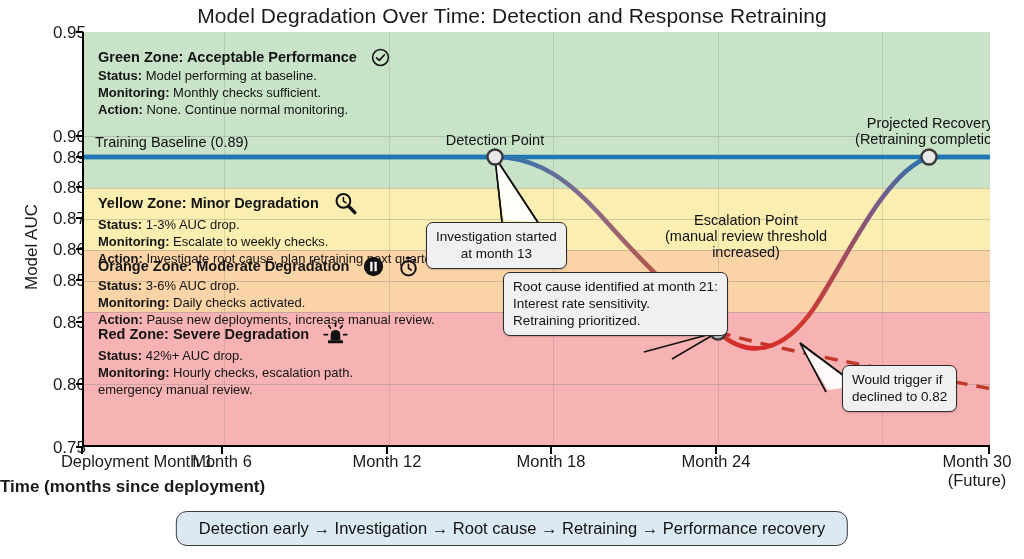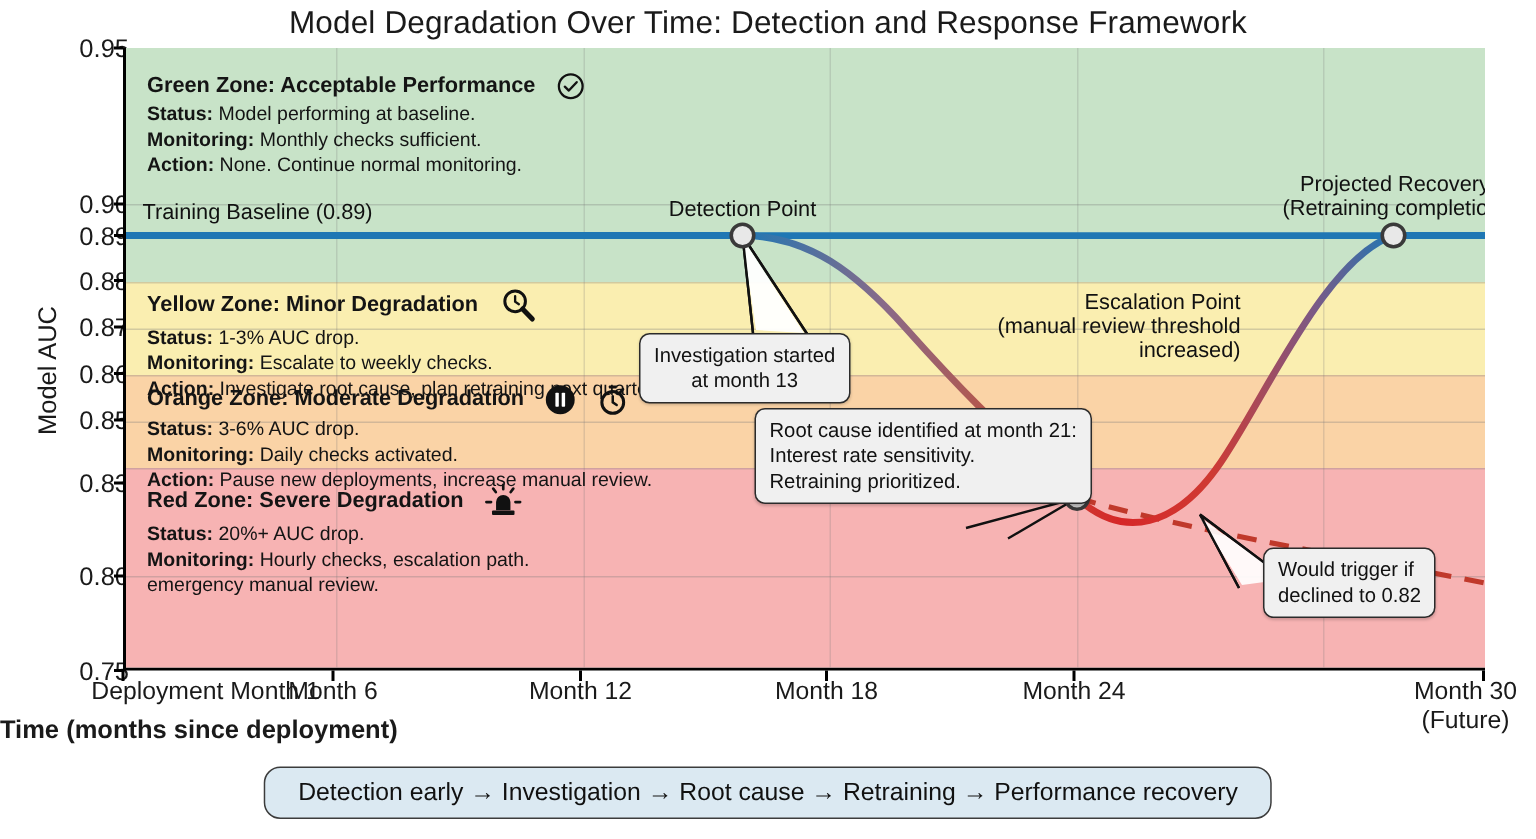--- a/index.html
+++ b/index.html
@@ -69,21 +69,21 @@
     background:#dbe9f2;border:1.6px solid #3c3c3c;border-radius:11px;
     padding:7px 22px;font-size:16.5px;color:#111;white-space:nowrap;
   }
   svg{display:block;}
 </style>
 </head>
 <body>
 
 <div id="root">
 
-  <div class="title">Model Degradation Over Time: Detection and Response Framework</div>
+  <div class="title">Model Degradation Over Time: Detection and Response Retraining</div>
 
   <div>
     <div class="ytick" style="right:938px;top:32px;">0.95</div>
     <div class="ytick" style="right:938px;top:136px;">0.90</div>
     <div class="ytick" style="right:938px;top:157px;">0.89</div>
     <div class="ytick" style="right:938px;top:187px;">0.88</div>
     <div class="ytick" style="right:938px;top:218px;">0.87</div>
     <div class="ytick" style="right:938px;top:249px;">0.86</div>
     <div class="ytick" style="right:938px;top:280px;">0.85</div>
     <div class="ytick" style="right:938px;top:322px;">0.83</div>
@@ -224,30 +224,30 @@
         <span>Red Zone: Severe Degradation</span>
         <span class="ico">
           <svg width="25" height="25" viewBox="0 0 24 24">
             <path d="M12 1.2 V4.0 M5.6 3.6 L7.2 5.8 M18.4 3.6 L16.8 5.8" stroke="#111" stroke-width="1.7" stroke-linecap="round"></path>
             <path d="M7.4 17.5 V12.2 a4.6 4.6 0 0 1 9.2 0 V17.5 Z" fill="#111"></path>
             <rect x="4.8" y="17.6" width="14.4" height="2.9" fill="#111" rx="0.7"></rect>
             <path d="M1.2 12.2 H4.2 M19.8 12.2 H22.8" stroke="#111" stroke-width="1.7" stroke-linecap="round"></path>
           </svg>
         </span>
       </div>
-      <div class="ln"><b>Status:</b><span> 20%+ AUC drop.</span></div>
+      <div class="ln"><b>Status:</b><span> 42%+ AUC drop.</span></div>
       <div class="ln"><b>Monitoring:</b><span> Hourly checks, escalation path.</span></div>
       <div class="ln">emergency manual review.</div>
     </div>
 
     <div class="baselbl" style="left:11px;top:102px;">Training Baseline (0.89)</div>
 
     <div class="pointlbl" style="left:411px;top:100px;">Detection Point</div>
 
-    <div class="pointlbl" style="left:662px;top:162px;text-align:right;">
+    <div class="pointlbl" style="left:662px;top:180px;">
       <div>Escalation Point</div>
       <div>(manual review threshold</div>
       <div>increased)</div>
     </div>
 
     <div class="pointlbl" style="left:846px;top:83px;">
       <div>Projected Recovery</div>
       <div>(Retraining completion)</div>
     </div>
 

